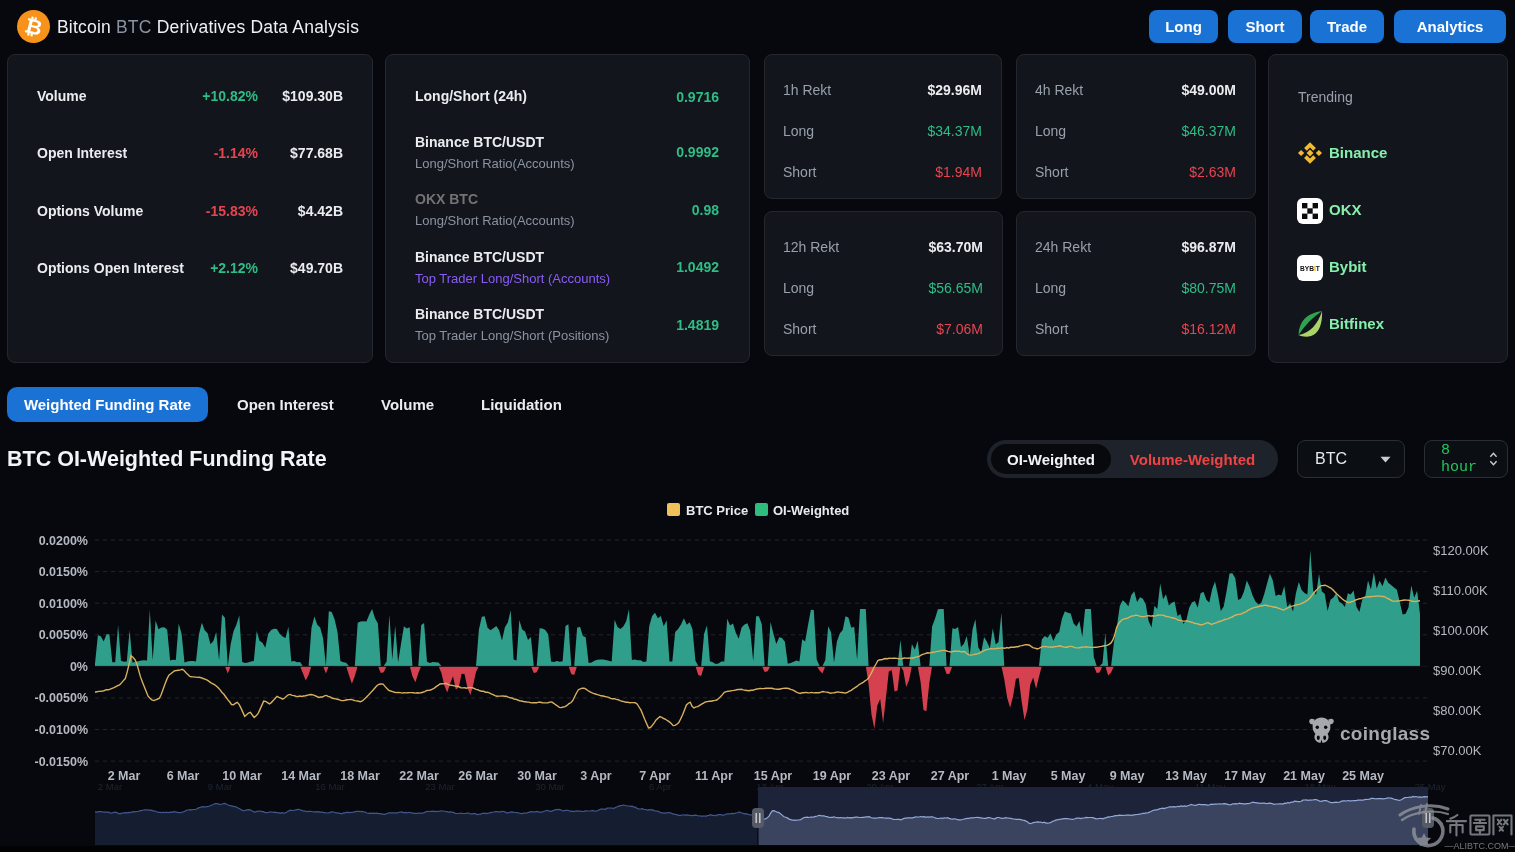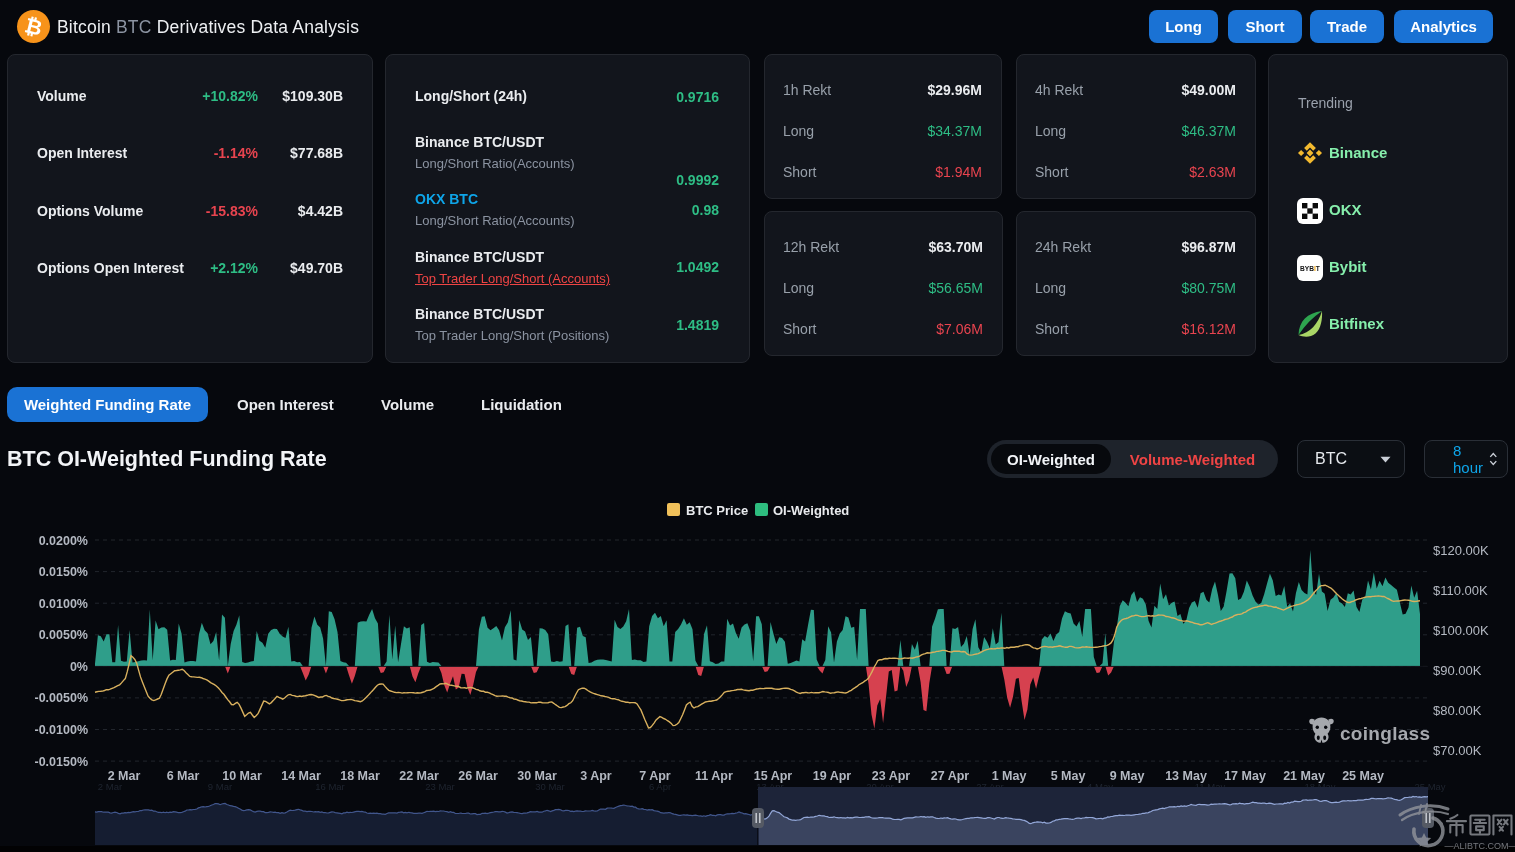--- a/index.html
+++ b/index.html
@@ -21,21 +21,21 @@
 
 <div class="abs" style="left:17px;top:10px;width:33px;height:33px;border-radius:50%;background:#f7931a;">
  <div class="abs" style="left:0;top:0;width:33px;height:33px;display:flex;align-items:center;justify-content:center;
   color:#fff;font-weight:700;font-size:21px;transform:rotate(14deg);font-family:'Liberation Sans',sans-serif;">₿</div>
 </div>
 <div class="abs" style="left:57px;top:17px;font-size:17.5px;font-weight:500;color:#edeff2;letter-spacing:.2px;">
  Bitcoin <span style="color:#8b93a1;">BTC</span> Derivatives Data Analysis</div>
 <div class="btn" style="left:1149px;top:10px;width:69px;height:33px;">Long</div>
 <div class="btn" style="left:1228px;top:10px;width:74px;height:33px;">Short</div>
 <div class="btn" style="left:1310px;top:10px;width:74px;height:33px;">Trade</div>
-<div class="btn" style="left:1394px;top:10px;width:99px;height:33px;">Analytics</div>
+<div class="btn" style="left:1394px;top:10px;width:112px;height:33px;">Analytics</div>
 
 <div class="card" style="left:7px;top:54px;width:366px;height:309px;">
  <div class="row" style="top:28px;height:26px;">
       <span class="lbl">Volume</span>
   <span class="green" style="margin-left:auto;font-weight:700;font-size:14px;">+10.82%</span>
   <span class="val" style="width:85px;text-align:right;font-size:14px;">$109.30B</span>
     </div>
  <div class="row" style="top:85px;height:26px;">
       <span class="lbl">Open Interest</span>
   <span class="red" style="margin-left:auto;font-weight:700;font-size:14px;">-1.14%</span>
@@ -52,26 +52,26 @@
   <span class="val" style="width:85px;text-align:right;font-size:14px;">$49.70B</span>
     </div>
 </div>
 
 <div class="card" style="left:385px;top:54px;width:365px;height:309px;padding-left:29px;">
  <div class="abs" style="left:29px;top:33px;font-size:14px;font-weight:700;color:#eaecef;">Long/Short (24h)</div>
  <div class="abs" style="right:30px;top:33px;"><span class="green" style="font-weight:700;font-size:14px;">0.9716</span></div>
 
  <div class="abs" style="left:29px;top:79px;font-size:14px;font-weight:700;color:#eaecef;">Binance BTC/USDT</div>
  <div class="abs" style="left:29px;top:101px;font-size:13px;color:#8b93a1;">Long/Short Ratio(Accounts)</div>
- <div class="abs" style="right:30px;top:89px;font-size:14px;font-weight:700;margin-top:28px;" class2="green"><span class="green" style="font-weight:700;">0.9992</span></div>
- <div class="abs" style="left:29px;top:136px;font-size:14px;font-weight:700;color:#0ea5e9;">OKX BTC</div>
+ <div class="abs" style="right:30px;top:89px;font-size:14px;font-weight:700;" class2="green"><span class="green" style="font-weight:700;">0.9992</span></div>
+ <div class="abs" style="left:29px;top:136px;font-size:14px;font-weight:700;color:#737373;">OKX BTC</div>
  <div class="abs" style="left:29px;top:158px;font-size:13px;color:#8b93a1;">Long/Short Ratio(Accounts)</div>
  <div class="abs" style="right:30px;top:147px;font-size:14px;font-weight:700;" class2="green"><span class="green" style="font-weight:700;">0.98</span></div>
  <div class="abs" style="left:29px;top:194px;font-size:14px;font-weight:700;color:#eaecef;">Binance BTC/USDT</div>
- <div class="abs" style="left:29px;top:216px;font-size:13px;color:#ef4444;text-decoration:underline;">Top Trader Long/Short (Accounts)</div>
+ <div class="abs" style="left:29px;top:216px;font-size:13px;color:#8b5cf6;">Top Trader Long/Short (Accounts)</div>
  <div class="abs" style="right:30px;top:204px;font-size:14px;font-weight:700;" class2="green"><span class="green" style="font-weight:700;">1.0492</span></div>
  <div class="abs" style="left:29px;top:251px;font-size:14px;font-weight:700;color:#eaecef;">Binance BTC/USDT</div>
  <div class="abs" style="left:29px;top:273px;font-size:13px;color:#8b93a1;">Top Trader Long/Short (Positions)</div>
  <div class="abs" style="right:30px;top:262px;font-size:14px;font-weight:700;" class2="green"><span class="green" style="font-weight:700;">1.4819</span></div>
   </div>
 
 <div class="card" style="left:764px;top:54px;width:238px;height:145px;">
  <div class="abs" style="left:18px;right:19px;top:27px;display:flex;">
   <span class="glbl">1h Rekt</span>
       <span class="val" style="margin-left:auto;font-size:14px;">$29.96M</span>
@@ -122,21 +122,21 @@
   <span class="glbl">Long</span>
       <span class="green" style="margin-left:auto;font-size:14px;">$80.75M</span>
     </div>
  <div class="abs" style="left:18px;right:19px;top:109px;display:flex;">
   <span class="glbl">Short</span>
       <span class="red" style="margin-left:auto;font-size:14px;">$16.12M</span>
     </div>
 </div>
 
 <div class="card" style="left:1268px;top:54px;width:240px;height:309px;">
- <div class="abs" style="left:29px;top:40px;font-size:14px;color:#9aa1ac;">Trending</div>
+ <div class="abs" style="left:29px;top:34px;font-size:14px;color:#9aa1ac;">Trending</div>
 
  <svg class="icon" style="left:28px;top:85px;" viewBox="0 0 26 26">
   <g fill="#f3ba2f">
    <path d="M13 2.2 L18.9 8.1 L16.2 10.8 L13 7.6 L9.8 10.8 L7.1 8.1 Z"></path>
    <path d="M13 23.8 L7.1 17.9 L9.8 15.2 L13 18.4 L16.2 15.2 L18.9 17.9 Z"></path>
    <rect x="10.6" y="10.6" width="4.8" height="4.8" transform="rotate(45 13 13)"></rect>
    <rect x="1.9" y="10.8" width="4.4" height="4.4" transform="rotate(45 4.1 13)"></rect>
    <rect x="19.7" y="10.8" width="4.4" height="4.4" transform="rotate(45 21.9 13)"></rect>
   </g>
     </svg>
@@ -178,21 +178,21 @@
  <div style="width:120px;height:30px;background:#07090d;border-radius:15px;display:flex;align-items:center;justify-content:center;color:#f2f4f7;font-weight:700;font-size:15px;">OI-Weighted</div>
  <div style="flex:1;display:flex;align-items:center;justify-content:center;color:#ef4444;font-weight:700;font-size:15px;">Volume-Weighted</div>
 </div>
 <div class="abs" style="left:1297px;top:440px;width:108px;height:38px;border:1px solid #2a2f37;border-radius:8px;background:#0b0e13;display:flex;align-items:center;">
  <span style="color:#e6e9ed;font-size:16px;margin-left:17px;">BTC</span>
  <svg style="margin-left:auto;margin-right:13px;" width="11" height="7" viewBox="0 0 11 7">
       <path d="M0.5 0.8 L5.5 6.5 L10.5 0.8 Z" fill="#c9ced6"></path>
     </svg>
 </div>
 <div class="abs" style="left:1424px;top:440px;width:84px;height:38px;border:1px solid #2a2f37;border-radius:8px;background:#0b0e13;display:flex;align-items:center;">
- <span style="color:#0ea5e9;font-size:15px;margin-left:28px;">8 hour</span>
+ <span style="color:#22c55e;font-size:15px;margin-left:16px;font-family:Liberation Mono, monospace;">8 hour</span>
  <svg style="margin-left:auto;margin-right:9px;" width="10" height="16" viewBox="0 0 10 16">
   <path d="M1.5 5.5 L5 1.5 L8.5 5.5" stroke="#c9ced6" stroke-width="1.6" fill="none"></path>
   <path d="M1.5 10.5 L5 14.5 L8.5 10.5" stroke="#c9ced6" stroke-width="1.6" fill="none"></path>
     </svg>
 </div>
 
 <div class="abs" style="left:667px;top:503px;width:13px;height:13px;background:#f0c05a;border-radius:2px;"></div>
 <div class="abs" style="left:686px;top:503px;font-size:13px;font-weight:700;color:#e8eaed;">BTC Price</div>
 <div class="abs" style="left:755px;top:503px;width:13px;height:13px;background:#2ebd7f;border-radius:2px;"></div>
 <div class="abs" style="left:773px;top:503px;font-size:13px;font-weight:700;color:#e8eaed;">OI-Weighted</div>

